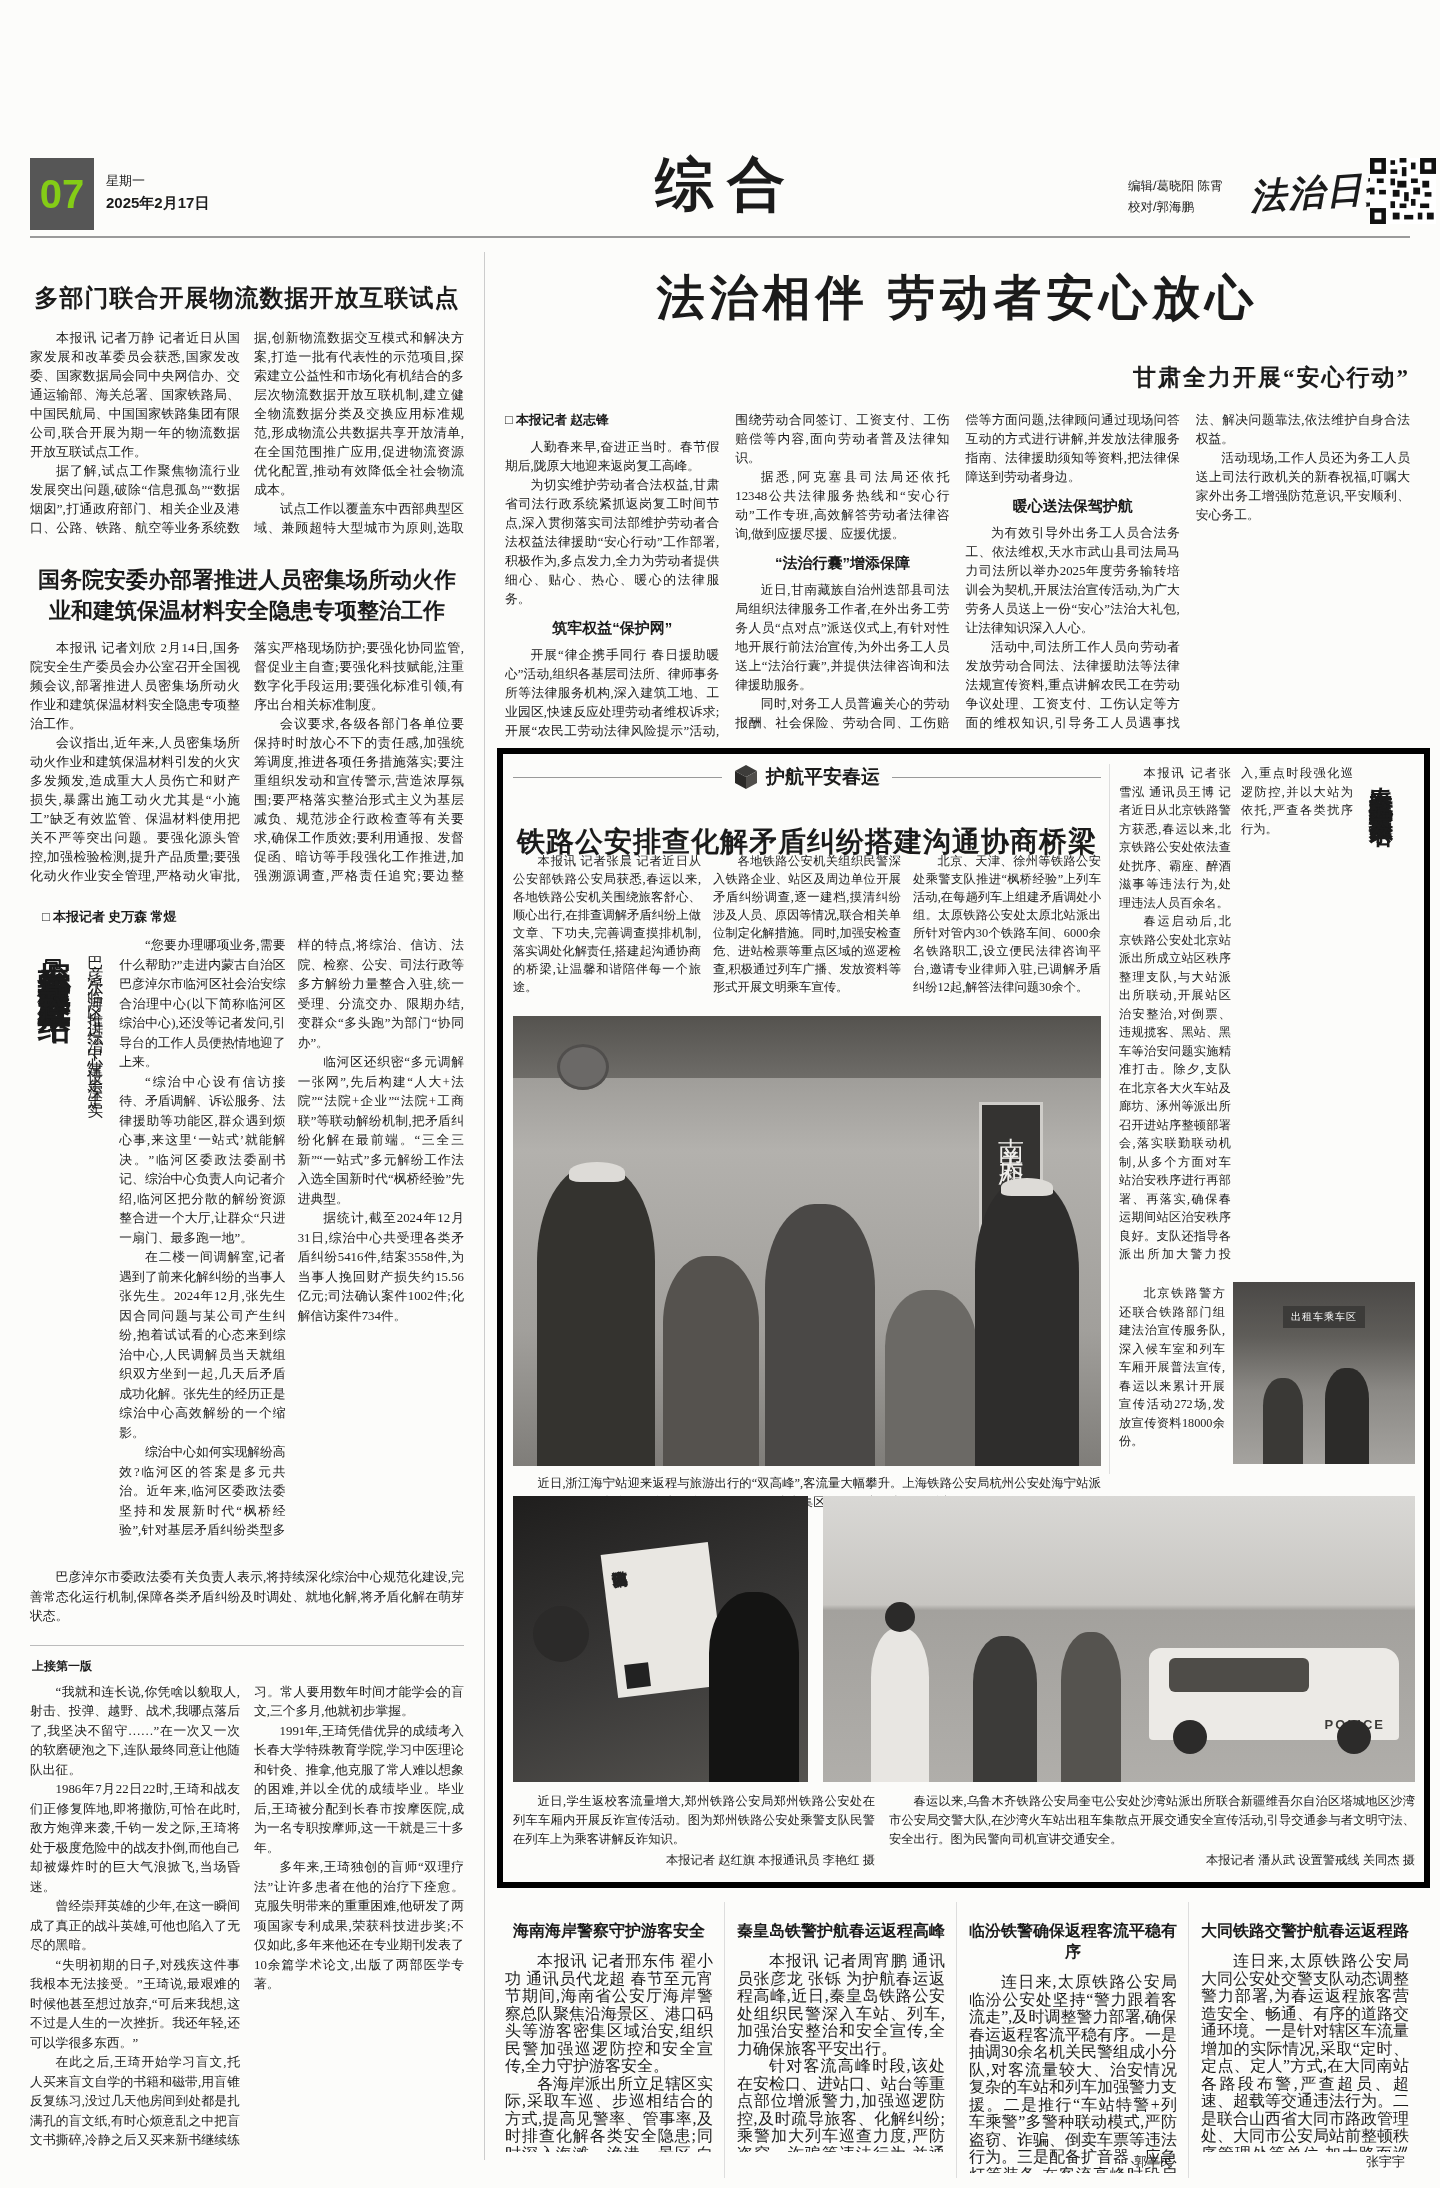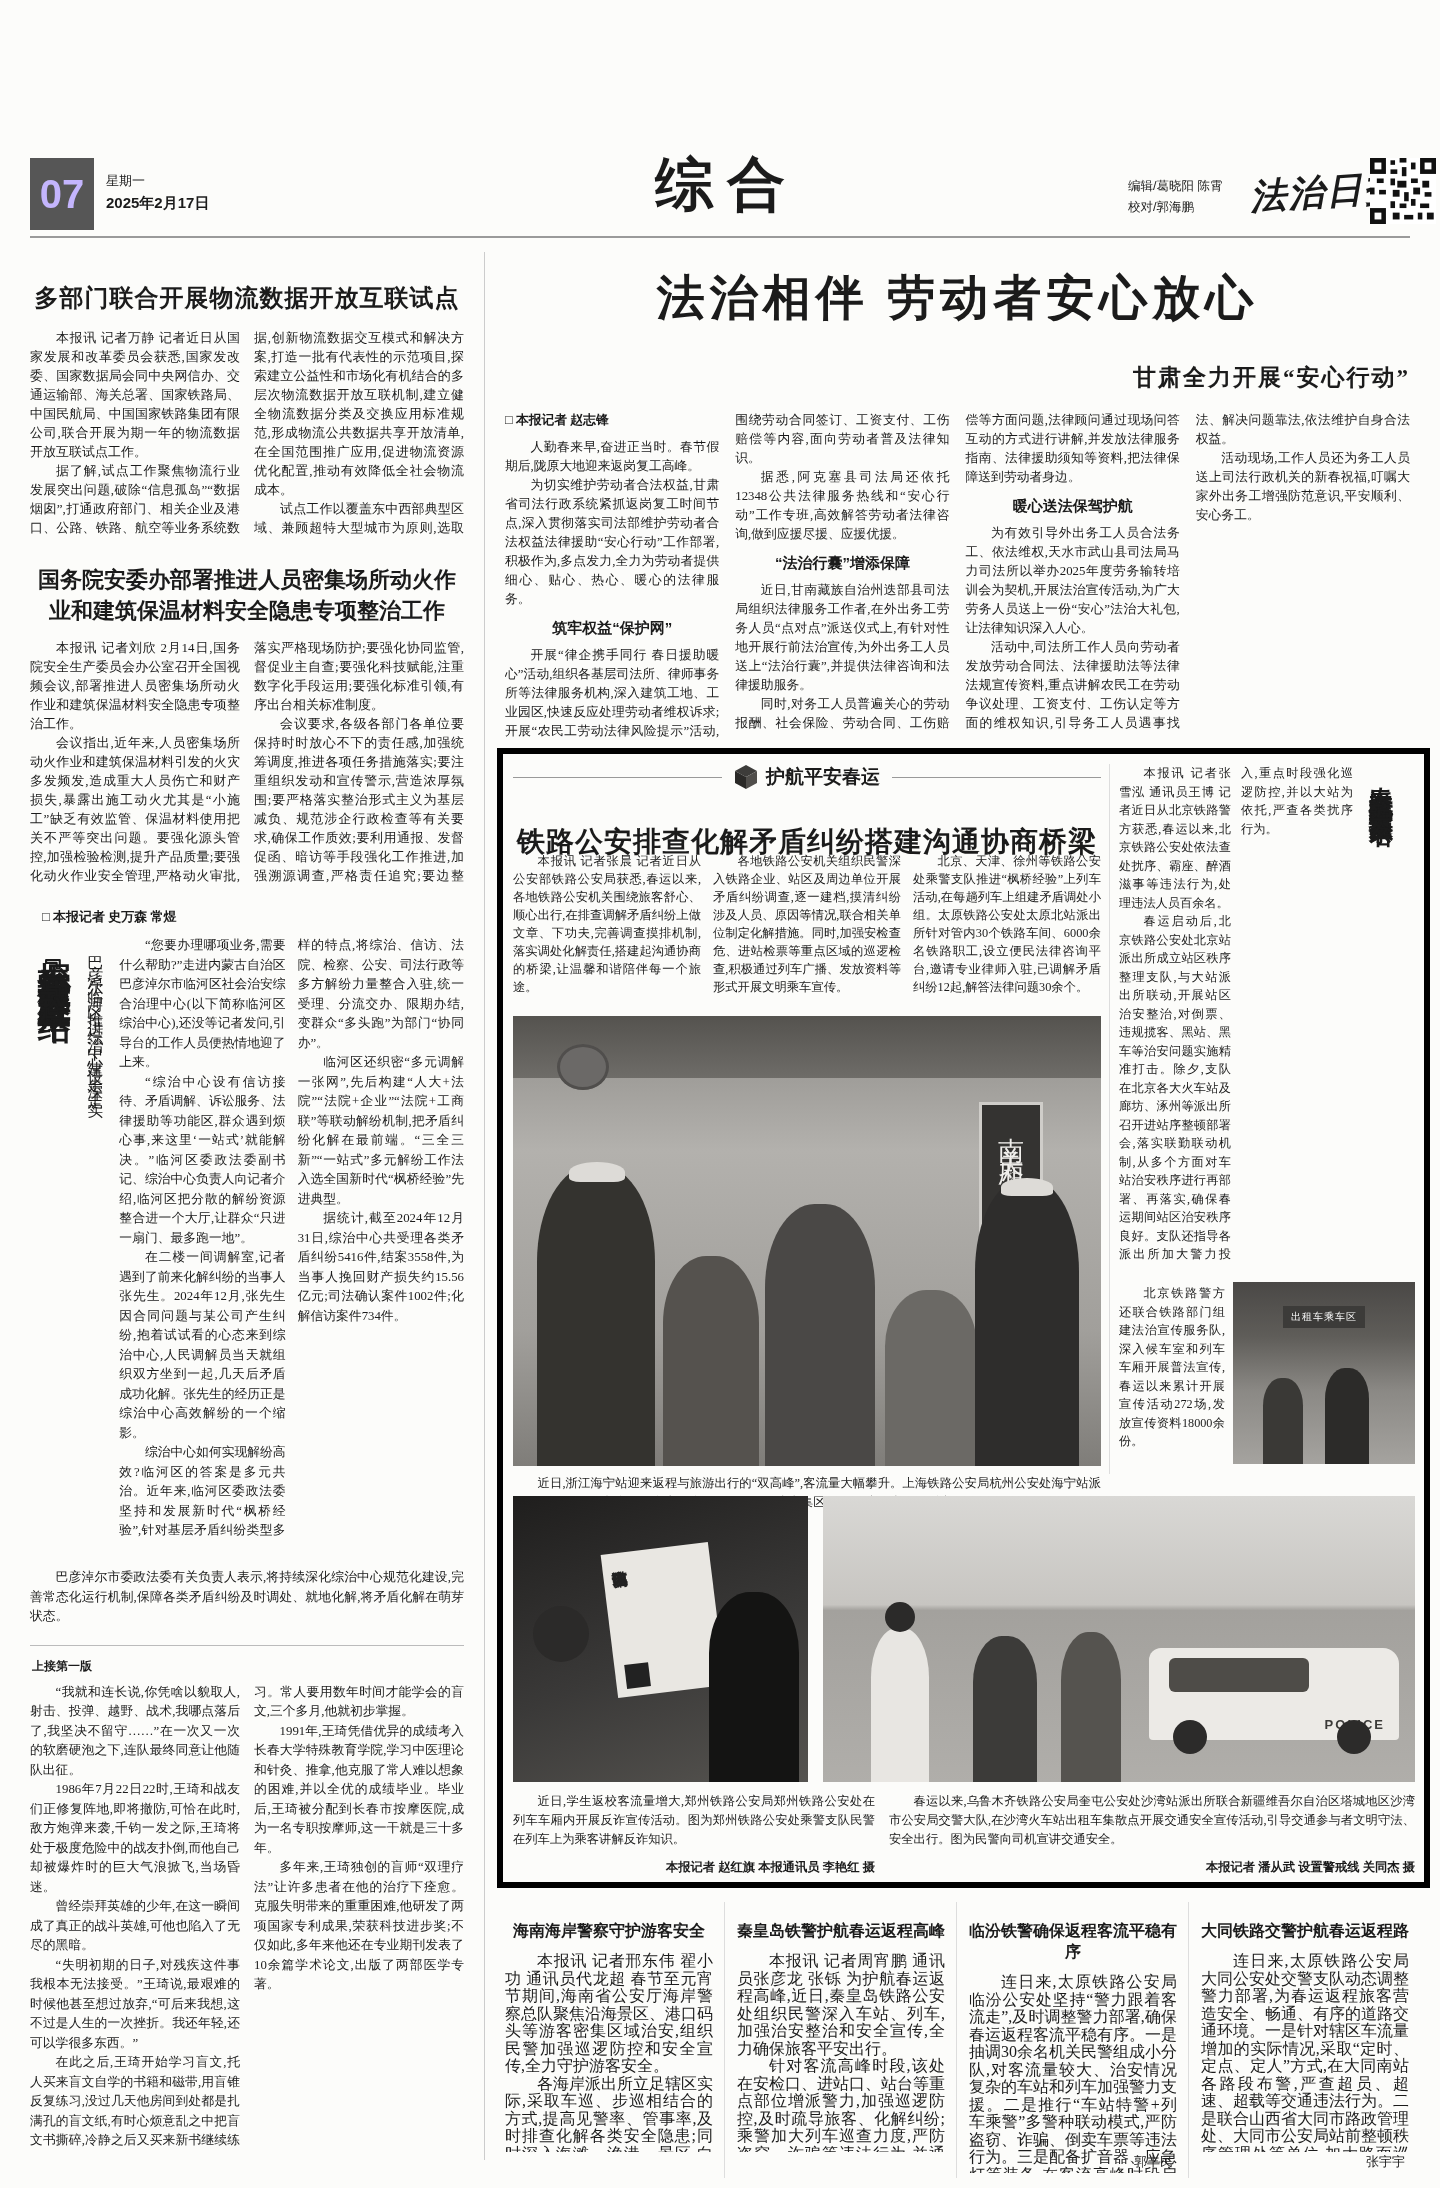--- a/index.html
+++ b/index.html
@@ -1,19 +1,19 @@
 <!DOCTYPE html>
 <html><head>
 <meta charset="utf-8">
 <style>
   html,body{margin:0;padding:0;background:#e8e8e6;}
   #page{position:relative;width:1440px;height:2188px;margin:0 auto;background:#fcfcfa;color:#1b1b1b;
         font-family:"Liberation Serif","DejaVu Serif",serif;overflow:hidden;}
   
-  .pagebox{position:absolute;left:30px;top:158px;width:64px;height:72px;background:#565656;color:#c4b5fd;
+  .pagebox{position:absolute;left:30px;top:158px;width:64px;height:72px;background:#565656;color:#84cc16;
            display:flex;align-items:center;justify-content:center;font:700 40px "Liberation Sans",sans-serif;}
   .weekday{position:absolute;left:106px;top:172px;font-size:13px;font-family:"Liberation Sans",sans-serif;}
   .pagedate{position:absolute;left:106px;top:194px;font-size:15px;font-weight:600;font-family:"Liberation Sans",sans-serif;}
   .section-title{position:absolute;left:0;top:146px;width:100%;text-align:center;
                  font:900 58px "Liberation Sans",sans-serif;letter-spacing:14px;text-indent:14px;}
   .h-credits{position:absolute;left:1128px;top:176px;font-size:12.5px;line-height:21px;font-family:"Liberation Sans",sans-serif;}
   .masthead{position:absolute;left:1250px;top:168px;font-family:"DejaVu Serif",serif;font-style:italic;
             font-weight:900;font-size:36px;letter-spacing:2px;transform:rotate(-4deg);}
   .qr{position:absolute;right:4px;top:158px;width:66px;height:66px;}
   .h-rule{position:absolute;left:30px;right:30px;top:236px;height:2px;background:#9a9a9a;}
@@ -57,21 +57,21 @@
              font-size:12.3px;line-height:18px;}
   .sidebar-rule{position:absolute;left:606px;top:10px;width:1px;height:710px;background:#ddd;}
   .bj{position:absolute;left:616px;top:10px;width:296px;height:508px;display:flex;}
   .bj-cols{width:234px;height:508px;column-count:2;column-gap:10px;font-size:12.2px;line-height:18.5px;}
   .bj-vh{width:56px;display:flex;justify-content:center;}
   .bj-vh span{writing-mode:vertical-rl;font-weight:700;font-size:24px;letter-spacing:2px;margin-top:4px;}
   .bj-tail{position:absolute;left:616px;top:530px;width:106px;height:178px;font-size:12.2px;line-height:18.5px;overflow:hidden;}
   
   .photo{position:relative;overflow:hidden;background:#a9a7a3;}
   .caption-block{font-size:12.3px;line-height:19px;text-align:justify;}
-  .credit{text-align:right;font-weight:700;margin-top:10px;font-size:12.3px;}
+  .credit{text-align:right;font-weight:400;margin-top:3px;font-size:12.3px;}
   .photo-main{position:absolute;left:10px;top:262px;width:588px;height:450px;
               background:linear-gradient(180deg,#8f8d89 0%,#b3b1ad 30%,#a19f9b 70%,#7f7d79 100%);}
   .caption-main{position:absolute;left:10px;top:720px;width:588px;}
   .pm-roof{position:absolute;top:0;left:0;right:0;height:62px;background:linear-gradient(#55534f,#6e6c68);}
   .pm-lantern{position:absolute;left:44px;top:28px;width:52px;height:46px;border-radius:50%;background:#6b6967;
               box-shadow:inset 0 0 0 3px #504e4c;}
   .pm-sign{position:absolute;right:58px;top:86px;width:58px;height:230px;background:#343331;border:3px solid #cfcdc9;
            display:flex;flex-direction:column;align-items:center;padding-top:12px;}
   .pm-sign-cn{writing-mode:vertical-rl;color:#f0efec;font-size:26px;letter-spacing:12px;}
   .pm-sign-en{writing-mode:vertical-rl;color:#d8d6d2;font-size:7px;letter-spacing:2px;margin-top:10px;}

